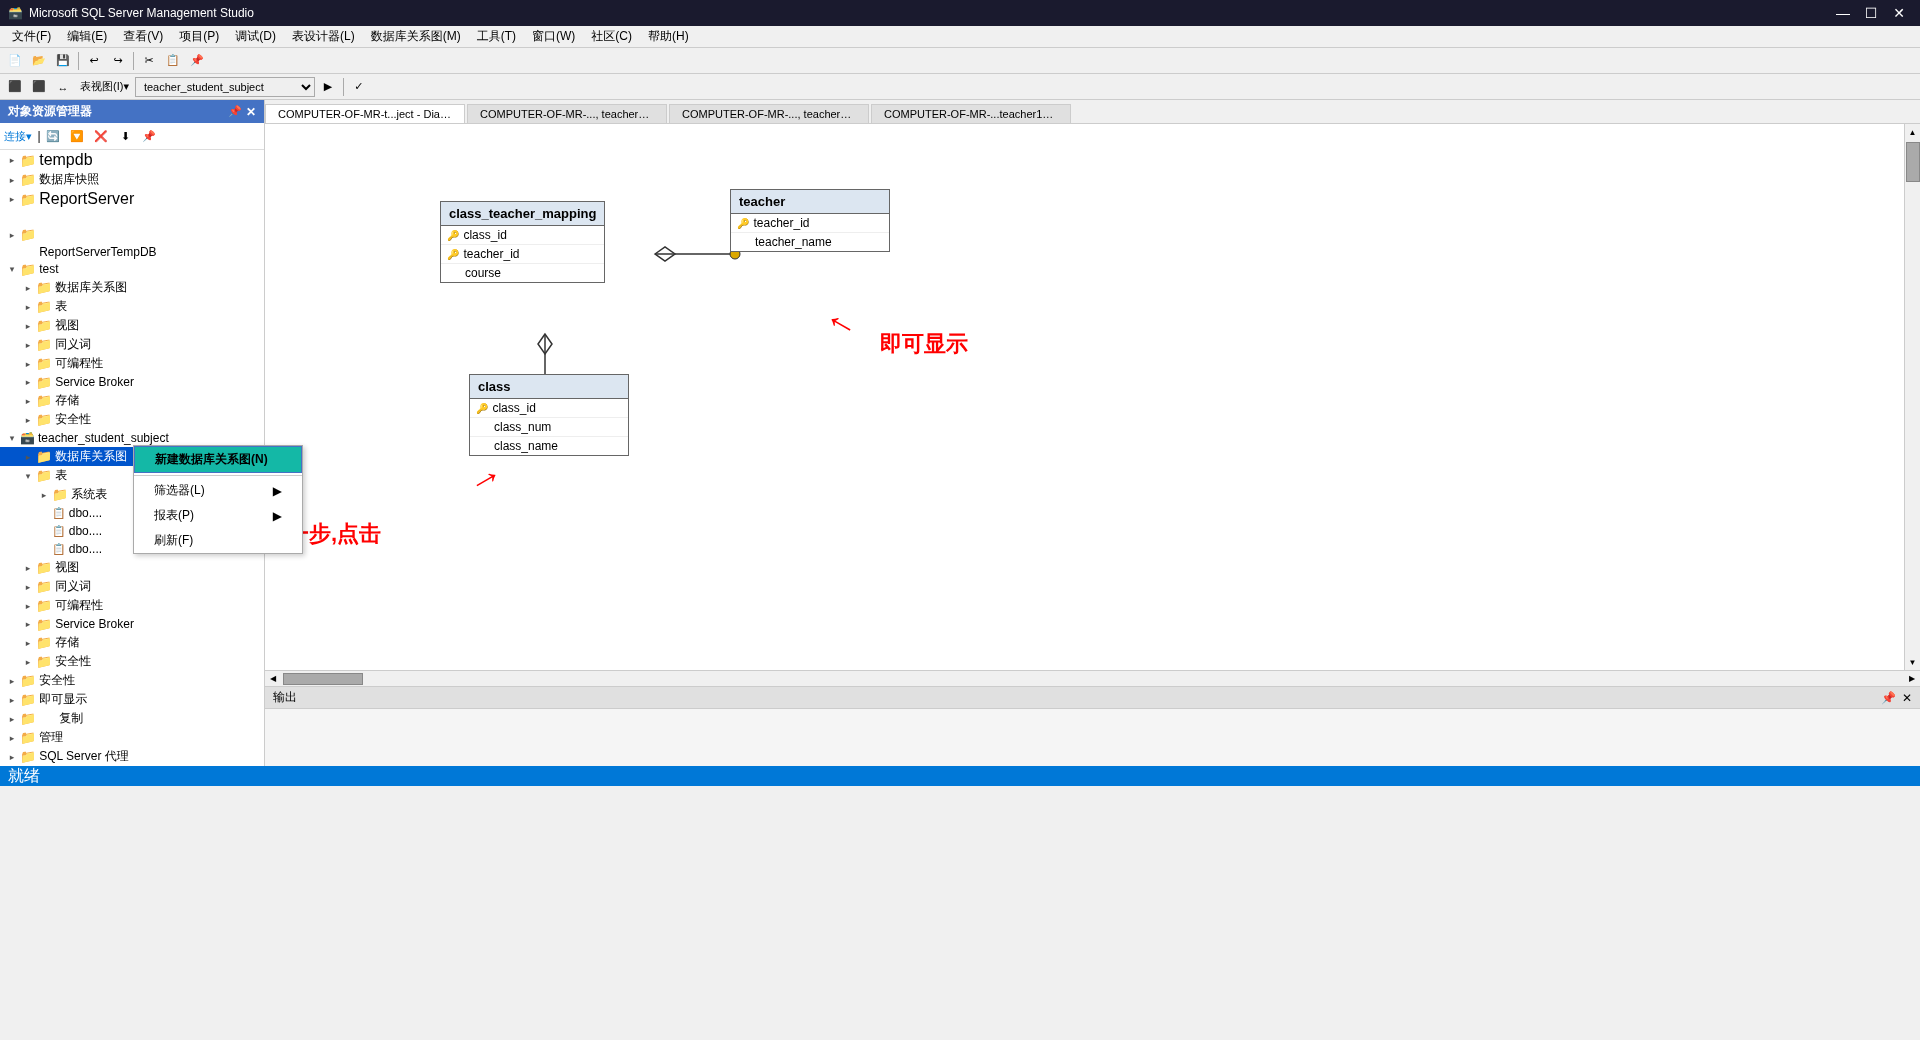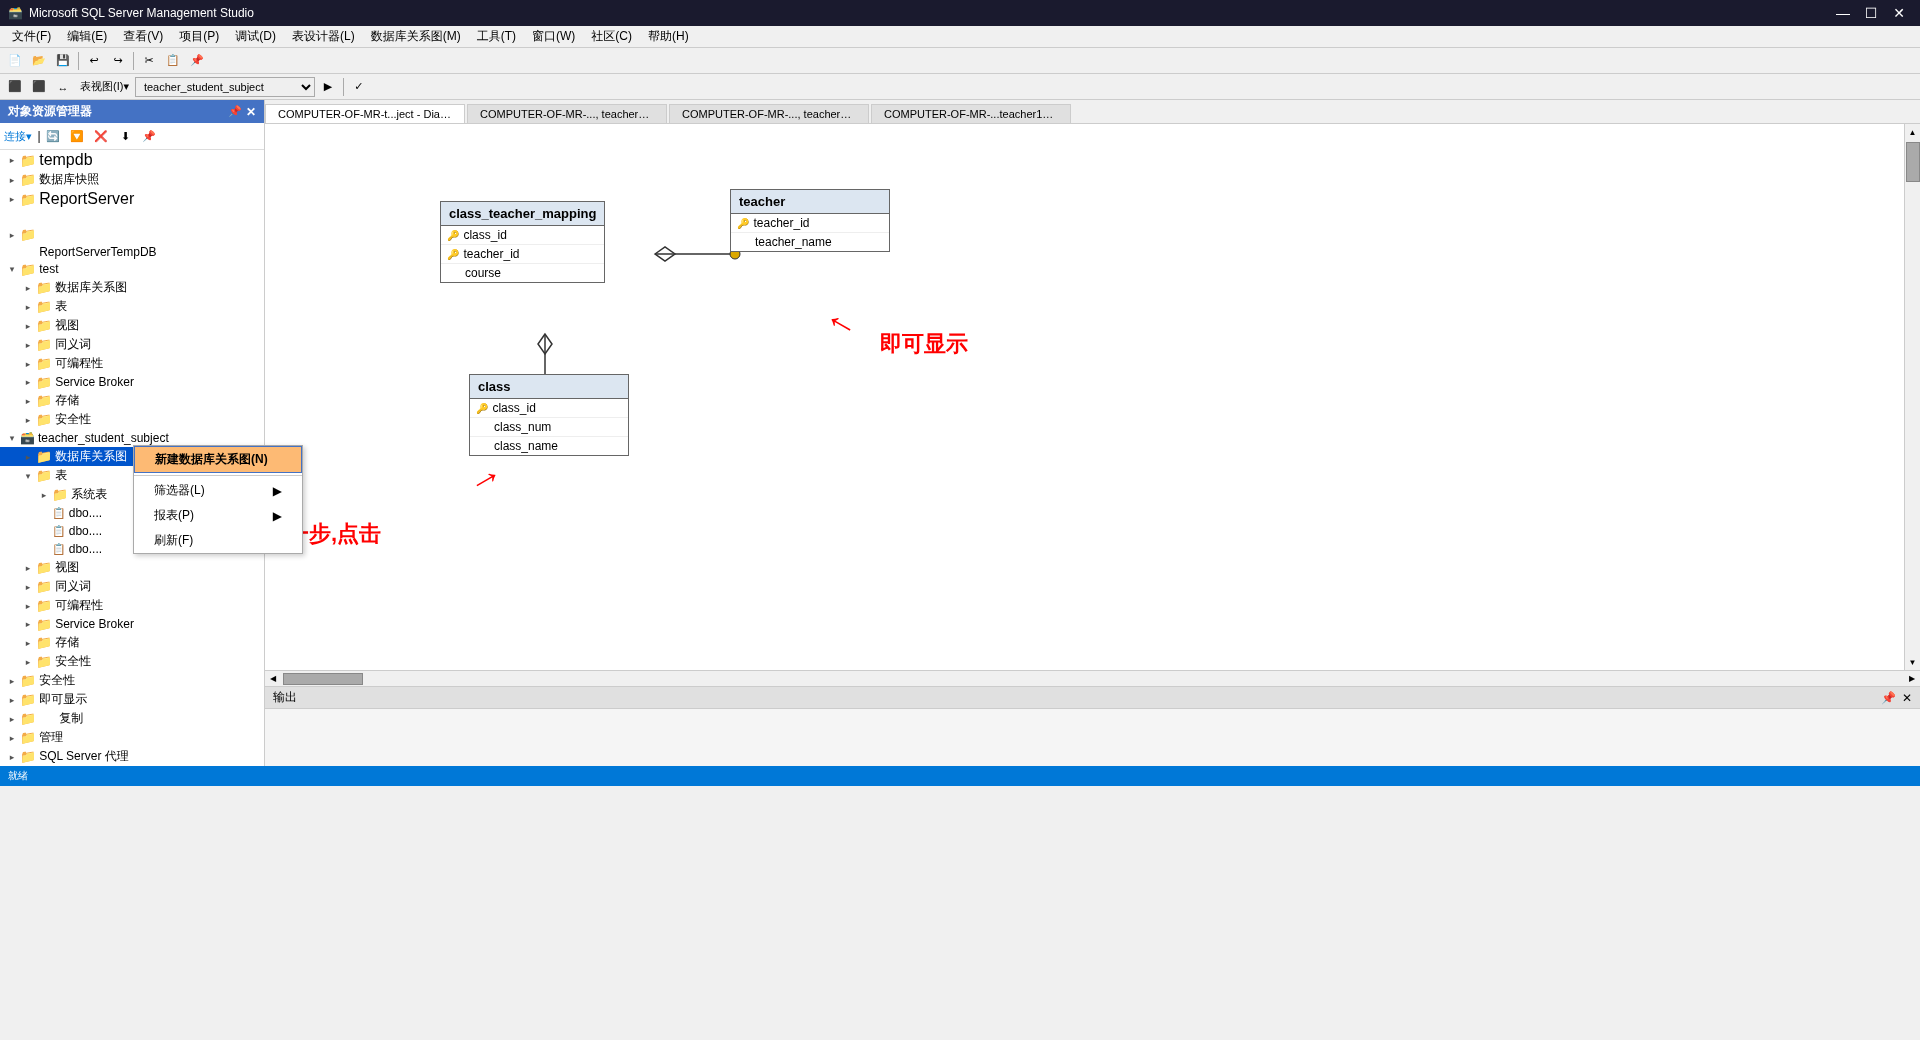--- a/index.html
+++ b/index.html
@@ -45,32 +45,32 @@
     
     .db-table-box { position: absolute; background: white; border: 1px solid #666; min-width: 160px; }
     .db-table-header { background: #dce6f1; padding: 4px 8px; font-weight: bold; font-size: 13px; border-bottom: 1px solid #666; }
     .db-table-row { padding: 2px 8px 2px 6px; display: flex; align-items: center; font-size: 12px; gap: 4px; border-bottom: 1px solid #eee; }
     .db-table-row:last-child { border-bottom: none; }
     .key-icon { color: #dca800; font-size: 10px; }
     
     
     #context-menu { position: absolute; background: white; border: 1px solid #aaa; box-shadow: 2px 2px 5px rgba(0,0,0,0.2); z-index: 100; min-width: 170px; }
     .ctx-item { padding: 4px 20px; font-size: 12px; cursor: pointer; display: flex; justify-content: space-between; align-items: center; }
-    .ctx-item.highlighted { background: #fdba74; border: 1px solid #4472c4; font-weight: bold; }
+    .ctx-item.highlighted { background: #14b8a6; border: 1px solid #4472c4; font-weight: bold; }
     .ctx-sep { border-top: 1px solid #ccc; margin: 2px 0; }
     
     
     .annotation { position: absolute; color: red; font-size: 20px; font-weight: bold; pointer-events: none; }
     
     
     #output-panel { height: 80px; background: #f5f5f5; border-top: 1px solid #ccc; }
     #output-header { background: #e0e0e0; padding: 2px 8px; font-size: 12px; display: flex; justify-content: space-between; align-items: center; border-bottom: 1px solid #ccc; }
     
     
-    #statusbar { height: 20px; background: #0078d7; color: white; display: flex; align-items: center; padding: 0 8px; font-size: 10px; }
+    #statusbar { height: 20px; background: #0078d7; color: white; display: flex; align-items: center; padding: 0 8px; font-size: 16px; }
     
     
     #right-panel { flex: 1; display: flex; flex-direction: column; overflow: hidden; }
     
     
     .rel-svg { position: absolute; top: 0; left: 0; width: 100%; height: 100%; pointer-events: none; }
     
     
     .db-folder-selected { background: #0055cc; color: white; }
     

